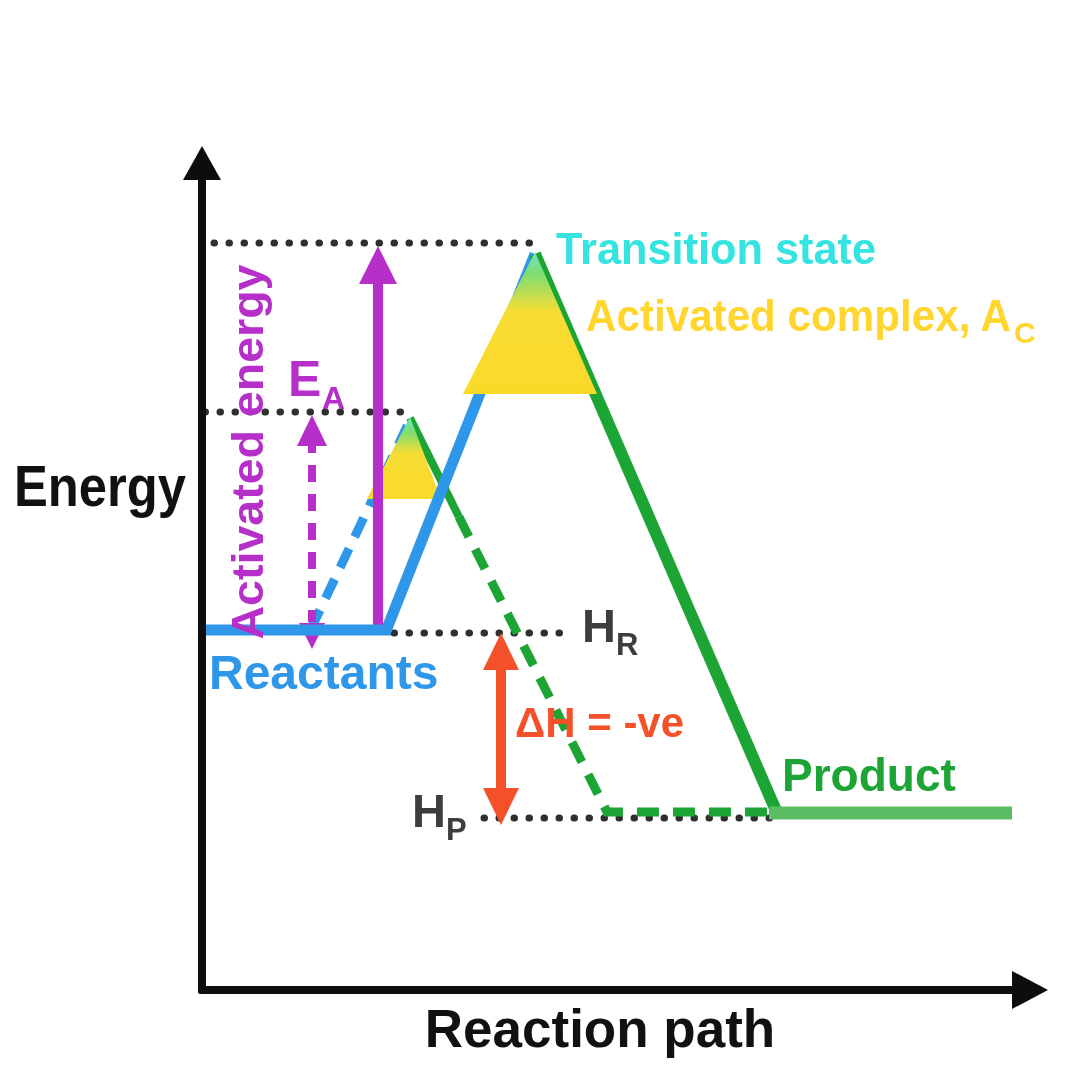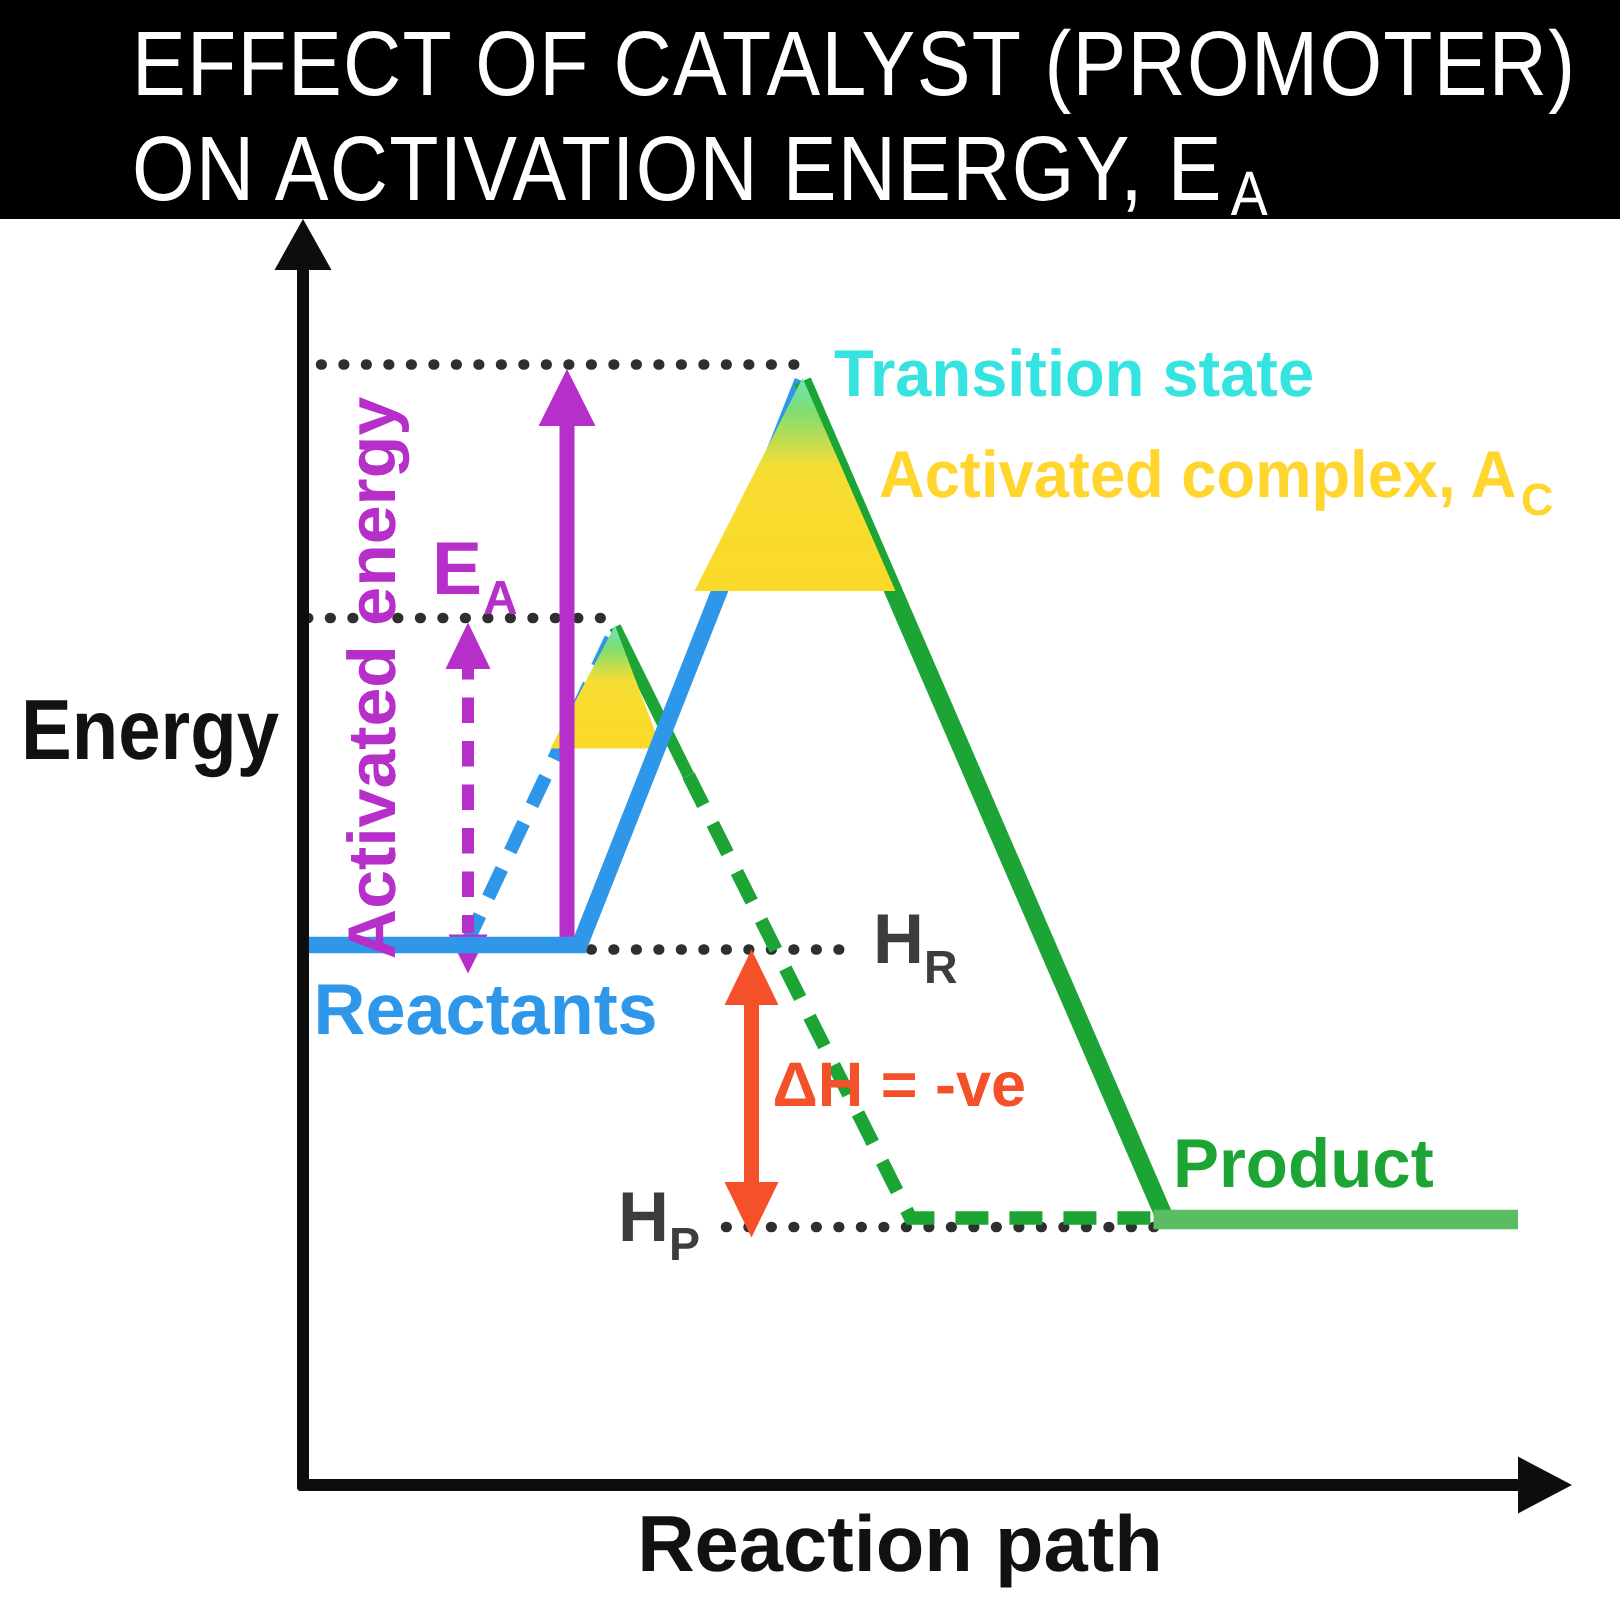--- a/index.html
+++ b/index.html
@@ -42,24 +42,20 @@
   .txt-blue{fill:var(--blue);}
   .txt-gray{fill:var(--gray-text);}
   .txt-orange{fill:var(--orange);}
   .txt-green{fill:var(--green);}
 </style>
 </head>
 <body>
 
 <div class="canvas">
 
-  <div class="hdr">
-    <div class="hdr-line hdr-line1">EFFECT OF CATALYST (PROMOTER)</div>
-    <div class="hdr-line hdr-line2"><span>ON ACTIVATION ENERGY, E</span><span class="t-sub">A</span></div>
-  </div>
 
   <svg width="1080" height="1080" viewBox="0 0 1080 1080">
     <defs>
       <linearGradient id="gradBig" x1="0" y1="252" x2="0" y2="394" gradientUnits="userSpaceOnUse">
         <stop offset="0" style="stop-color:var(--triangle-teal)"></stop>
         <stop offset="0.15" style="stop-color:var(--triangle-green)"></stop>
         <stop offset="0.42" style="stop-color:var(--triangle-yellow)"></stop>
         <stop offset="1" style="stop-color:var(--yellow)"></stop>
       </linearGradient>
       <linearGradient id="gradSmall" x1="0" y1="417" x2="0" y2="499" gradientUnits="userSpaceOnUse">

